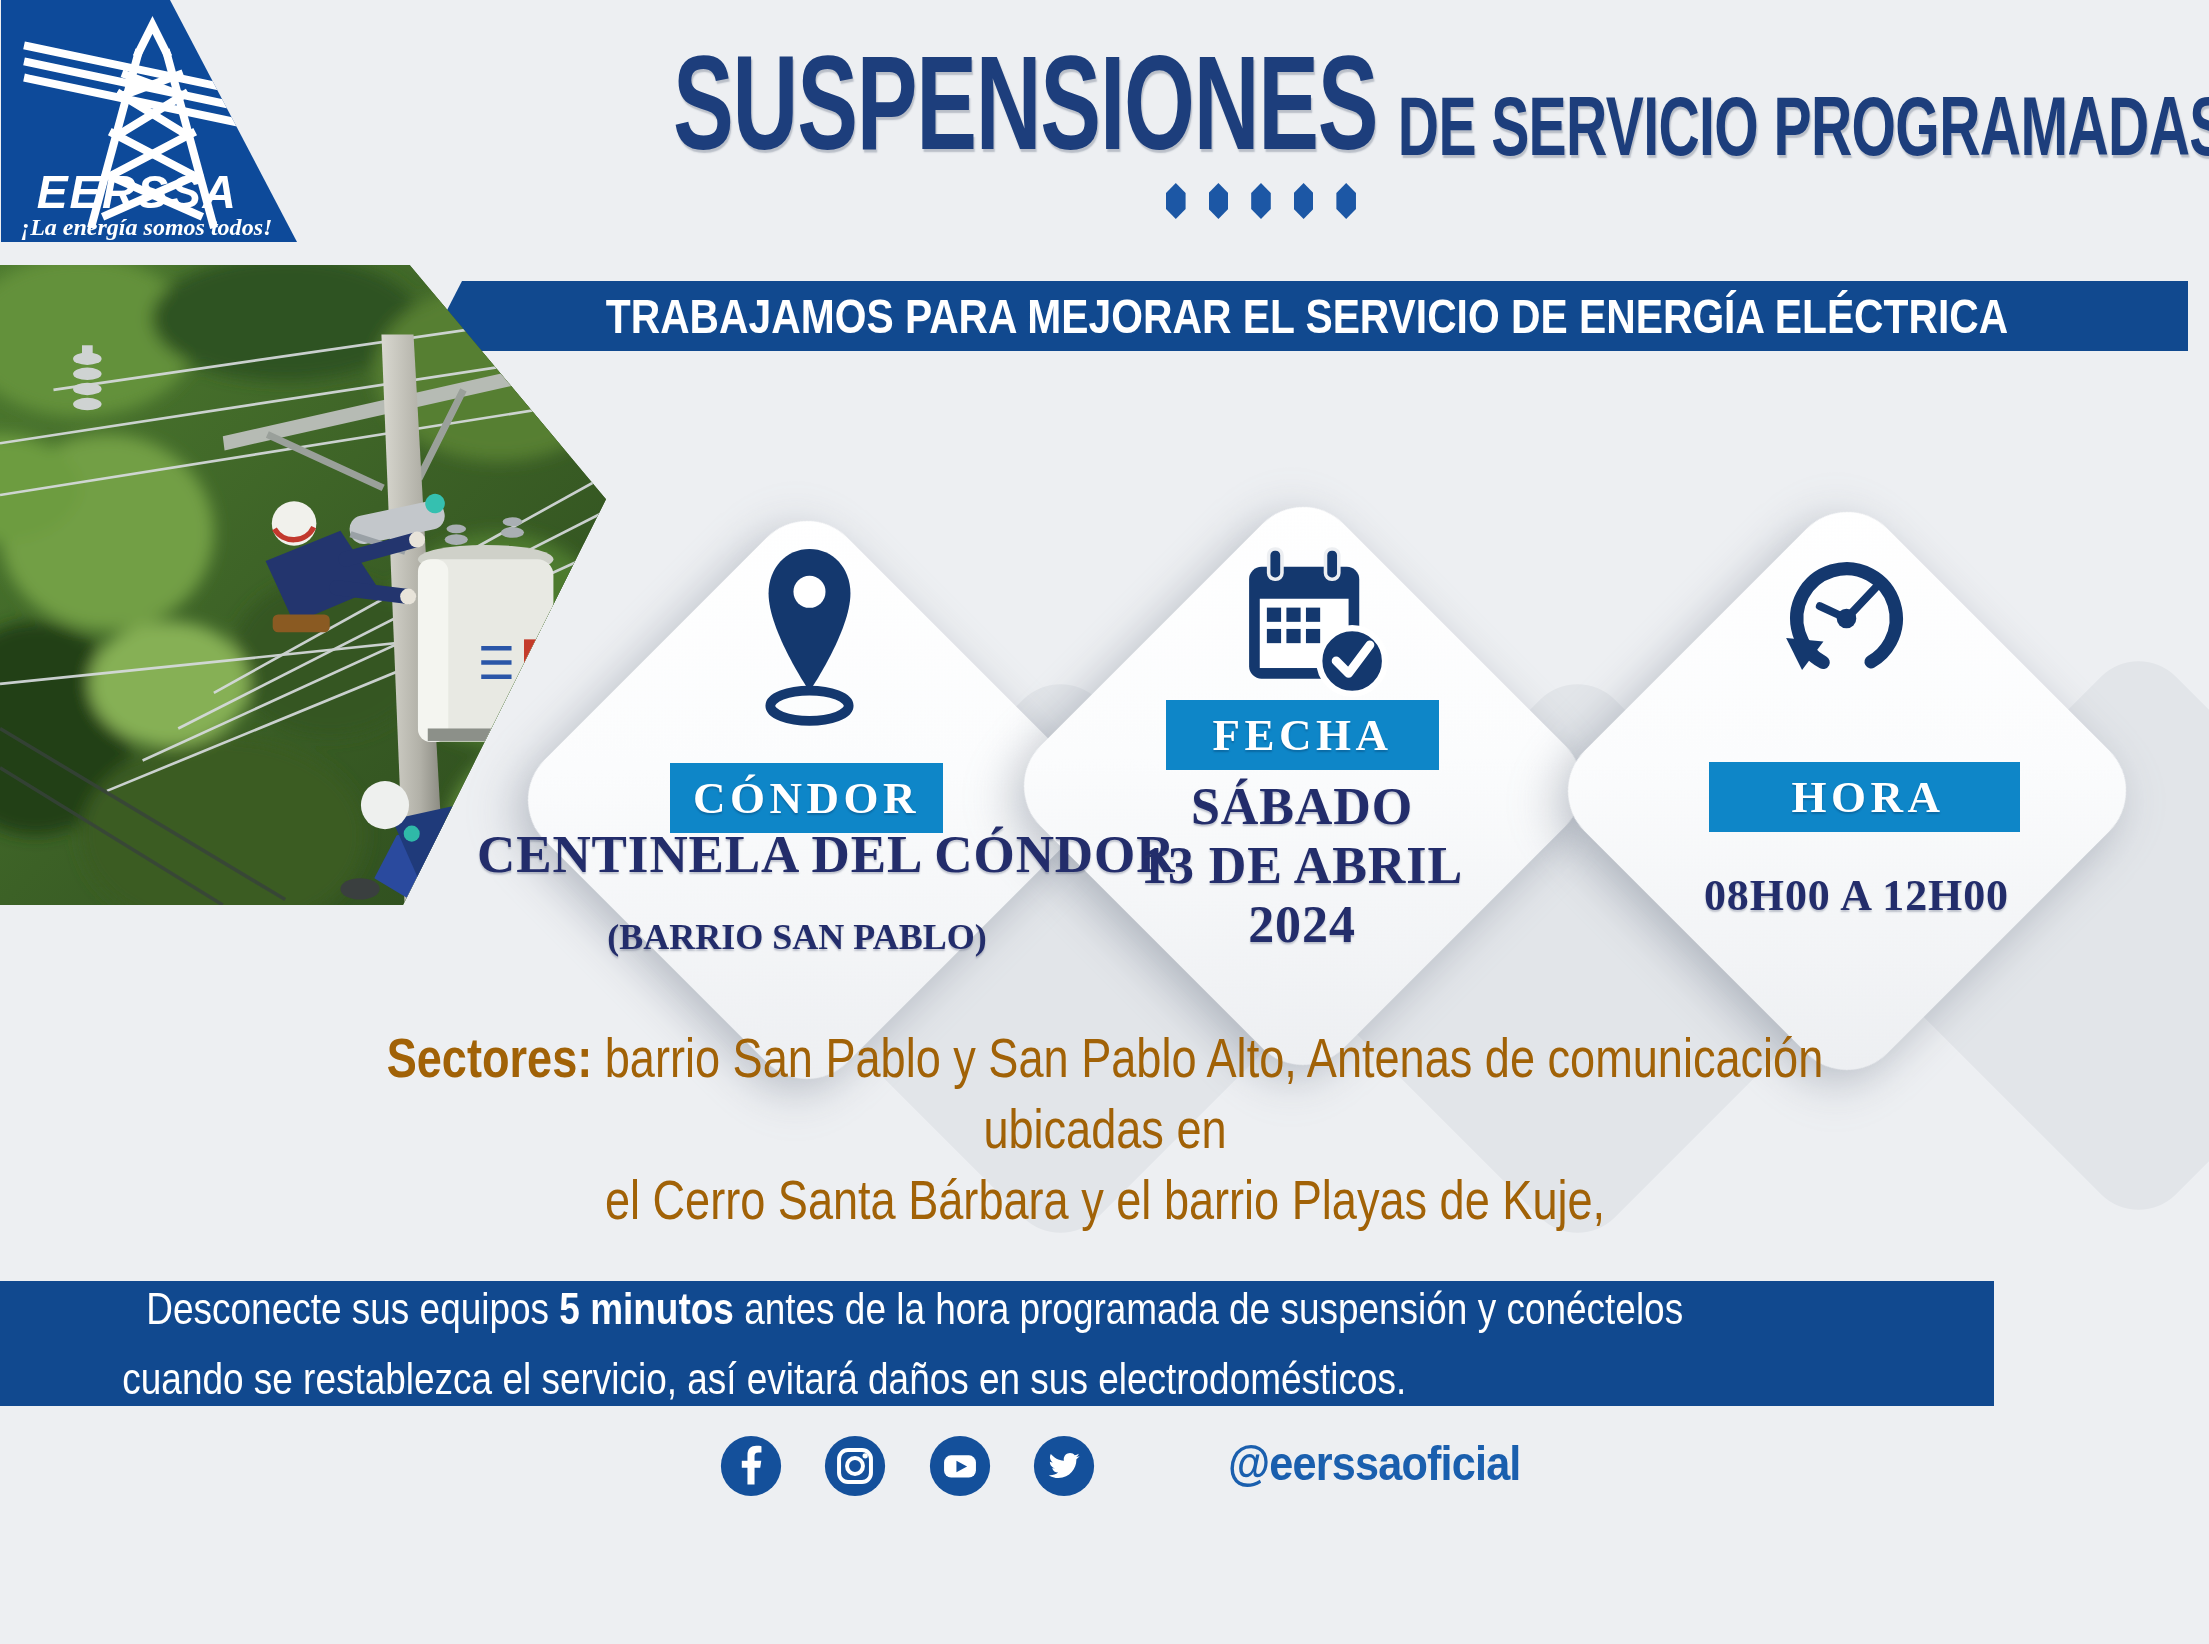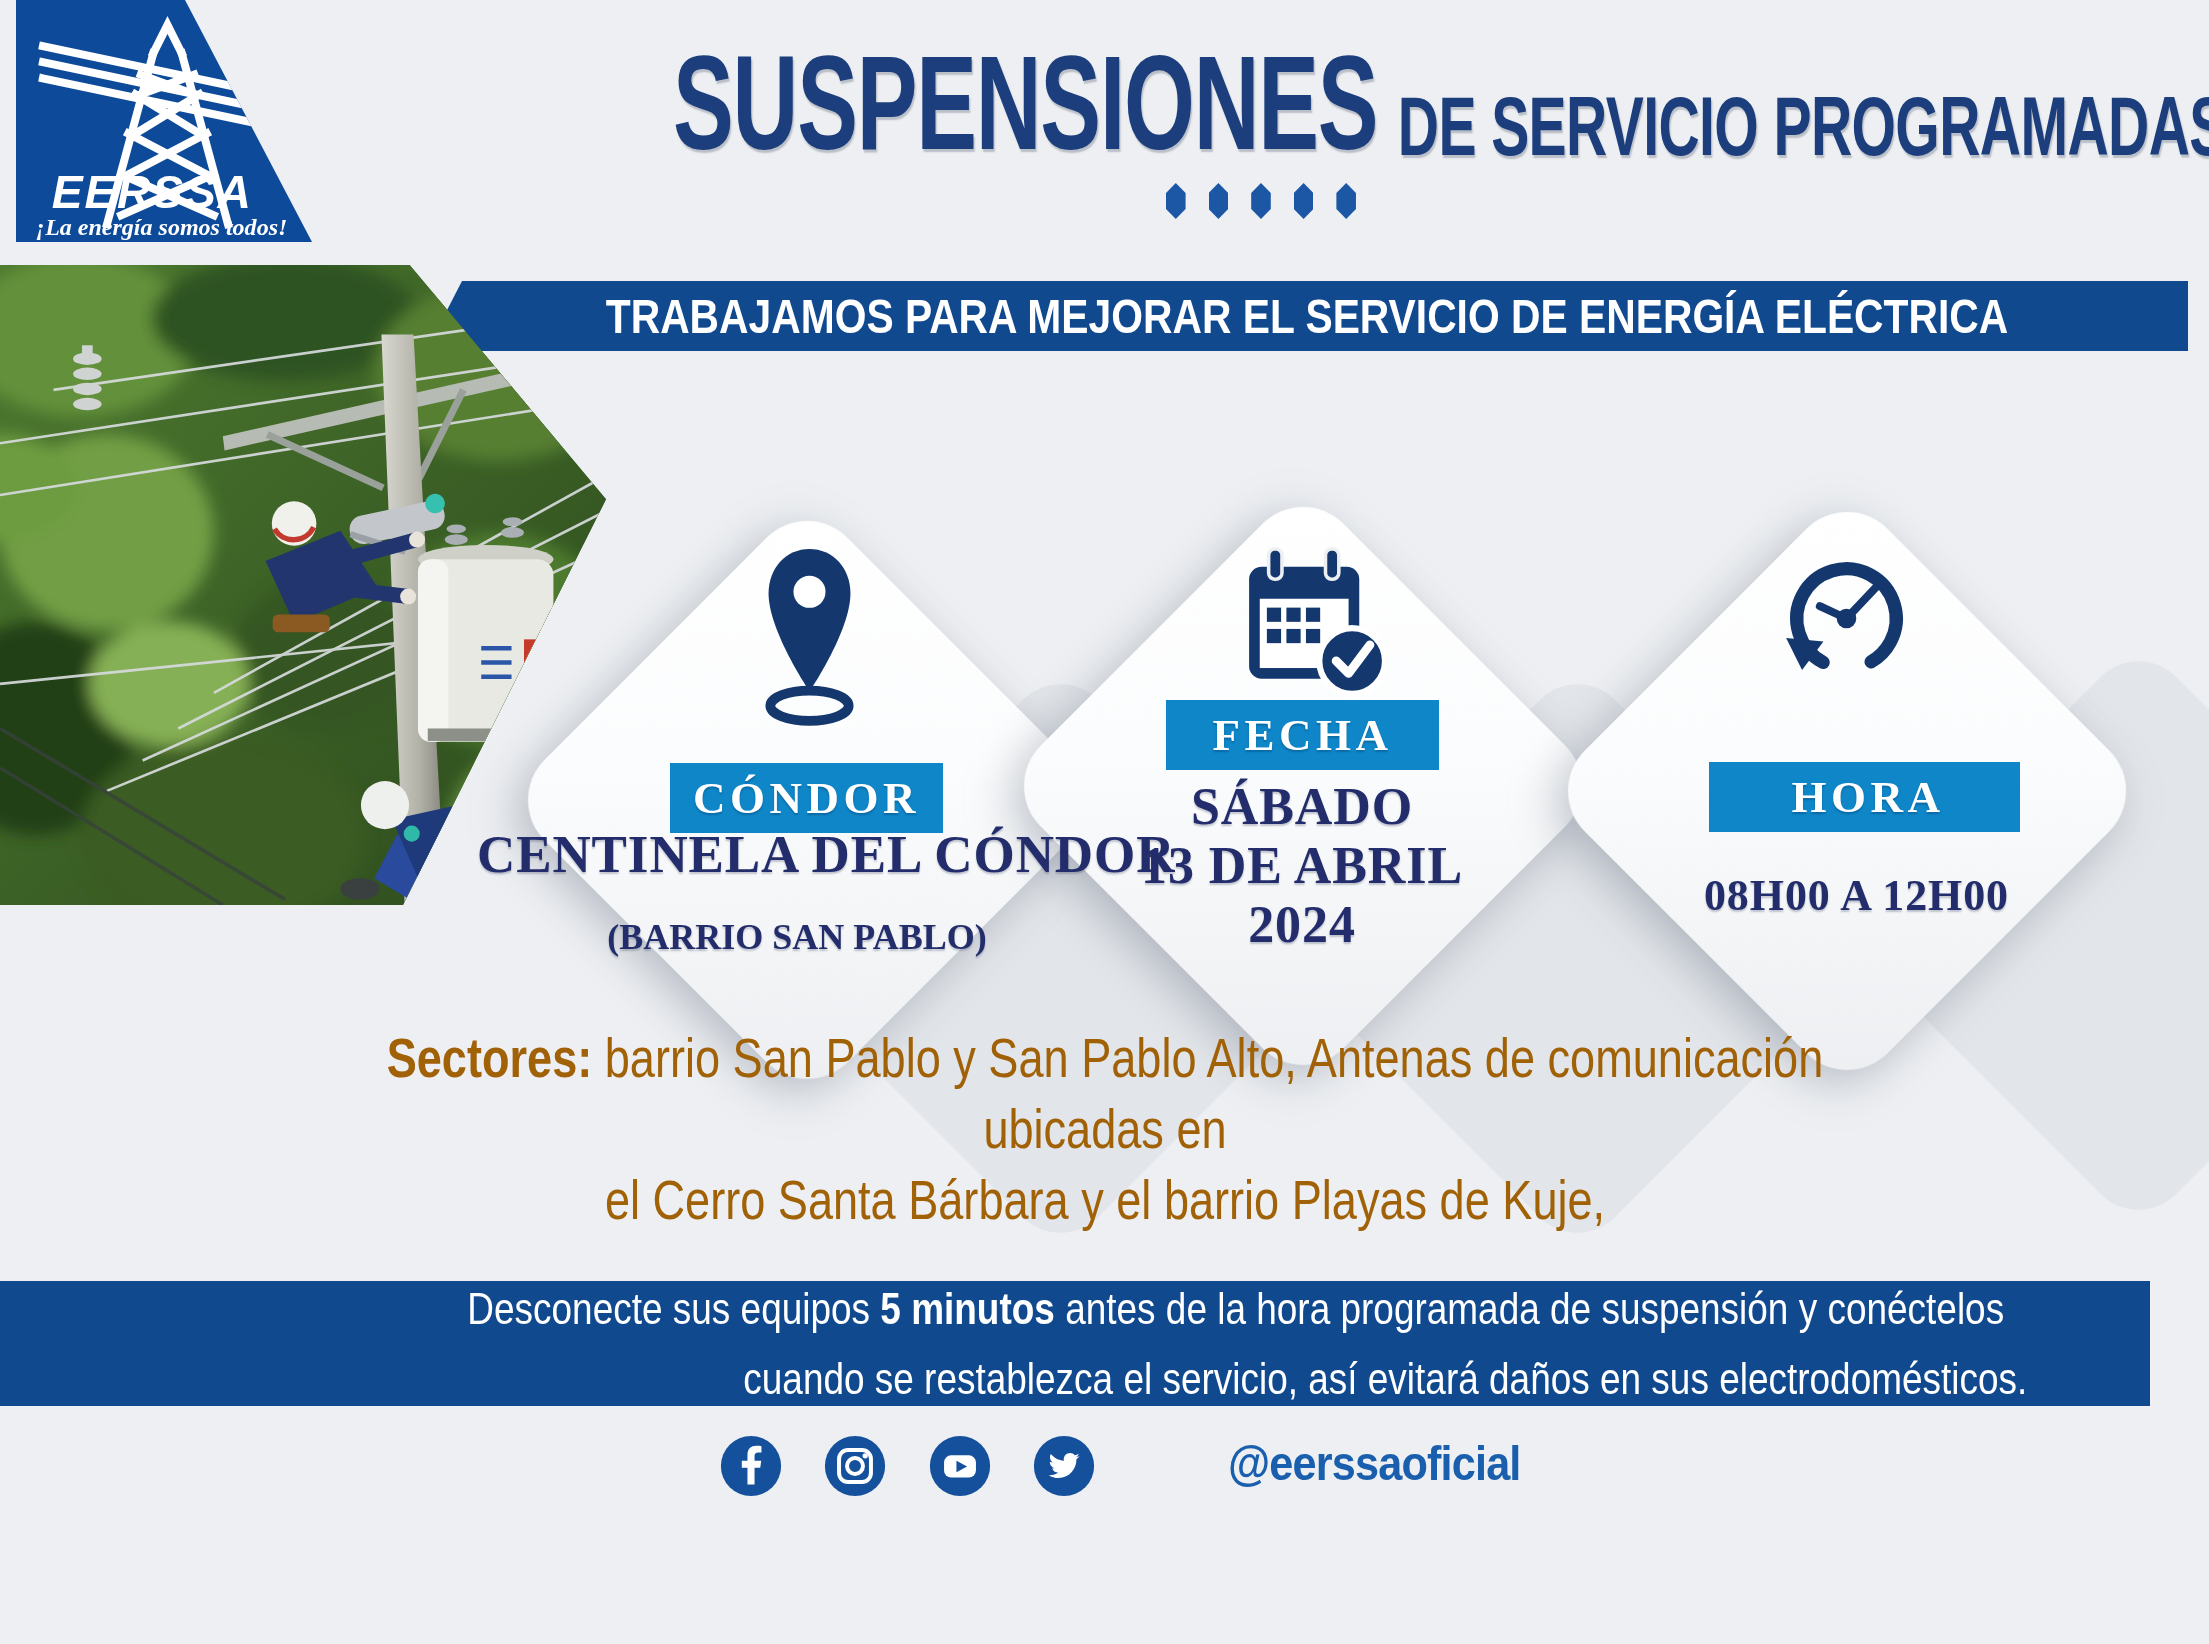--- a/index.html
+++ b/index.html
@@ -1,21 +1,21 @@
 <!DOCTYPE html>
 <html style="font-size:14.3px"><head>
 <meta charset="utf-8">
 <style>
   html,body{margin:0;padding:0;background:#d8dbe0;}
   .poster{position:relative;width:2210px;height:1644px;background:#edeff2;overflow:hidden;
           font-family:"Liberation Sans",sans-serif;}
   .abs{position:absolute;}
 
   
-  .logo{left:16px;top:0;width:303px;height:242px;background:#0d4a9a;
+  .logo{left:1px;top:0;width:303px;height:242px;background:#0d4a9a;
         clip-path:polygon(0 0,169px 0,296px 242px,0 242px);}
 
   
   .title-row{left:673px;top:36px;width:1604px;height:134px;display:flex;align-items:flex-end;
              gap:30px;transform:scaleX(.68);transform-origin:left bottom;white-space:nowrap;}
   .title-main{font-size:134px;font-weight:700;color:#1d3e7c;line-height:1;letter-spacing:-1.8px;
               text-shadow:1.8px 2.7px 1.8px rgba(90,100,120,.35);}
   .title-rest{font-size:84px;font-weight:700;color:#1d3e7c;line-height:1.05;letter-spacing:-0.9px;
               text-shadow:1.8px 2.7px 1.8px rgba(90,100,120,.35);}
   .dots{left:1166px;top:183px;width:196px;height:36px;display:flex;gap:23px;}
@@ -52,22 +52,22 @@
   .serifTxt{font-family:"Liberation Serif",serif;font-weight:700;color:#232d6b;
             text-shadow:0 1.8px 1.8px rgba(60,70,100,.3);white-space:nowrap;}
 
   
   .sectores{left:125px;top:1023px;width:1960px;text-align:center;color:#a16207;}
   .sectores .in{display:inline-block;transform:scaleX(.82);transform-origin:center;
                 font-size:55px;line-height:71px;}
   .sectores b{font-weight:700;}
 
   
-  .notice{left:0;top:1281px;width:2150px;height:125px;background:#11498f;color:#fff;
-          display:flex;flex-direction:column;align-items:flex-end;justify-content:center;gap:22px;}
+  .notice{left:0;top:1281px;width:1994px;height:125px;background:#11498f;color:#fff;
+          display:flex;flex-direction:column;align-items:flex-start;justify-content:center;gap:22px;}
   .notice .ln{font-size:44px;line-height:48px;transform:scaleX(.84);white-space:nowrap;}
   .notice b{font-weight:700;}
 
   
   .social-ic{width:62px;height:62px;}
   .handle{left:1228px;top:1436px;font-size:48px;font-weight:700;color:#1a5fae;
           transform:scaleX(.9);transform-origin:left center;letter-spacing:-0.9px;}
 </style>
 </head>
 <body>

